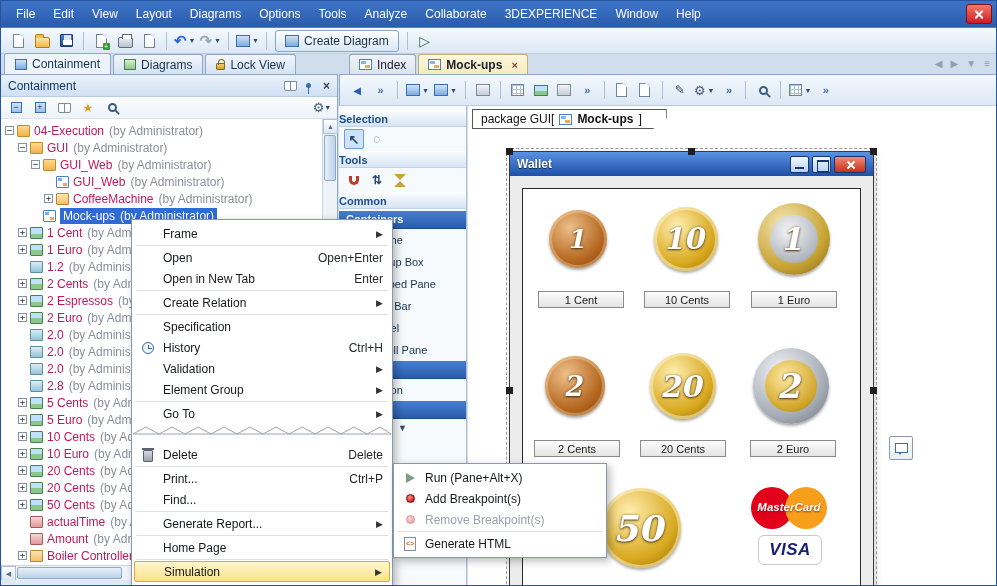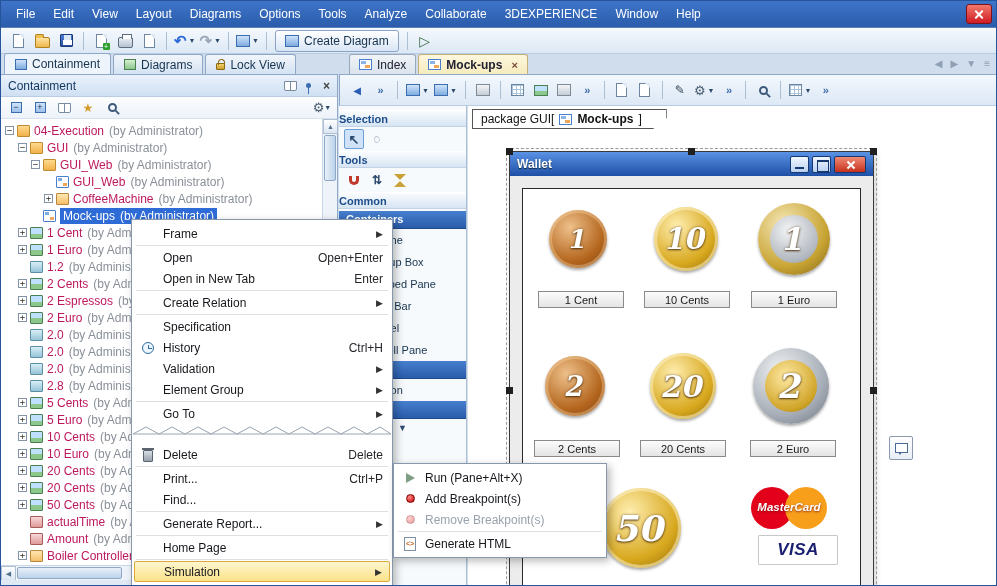--- a/index.html
+++ b/index.html
@@ -146,21 +146,21 @@
 .coin.euro1{background:radial-gradient(circle at 36% 30%,#f6e8b8,#c8a433 62%,#826616);box-shadow:0 2px 3px rgba(0,0,0,.35)}
 .coin.euro2{background:radial-gradient(circle at 36% 30%,#f0f2f4,#a6adb6 62%,#6a717a);box-shadow:0 2px 3px rgba(0,0,0,.35)}
 .disc{position:absolute;left:16%;top:16%;width:68%;height:68%;border-radius:50%;z-index:1}
 .euro1 .disc{background:radial-gradient(circle at 40% 32%,#f4f5f6,#b2b8c0 70%,#868d96)}
 .euro2 .disc{background:radial-gradient(circle at 40% 32%,#ffeaa4,#d0a428 70%,#96700e)}
 .coin-label{position:absolute;height:17px;border:1px solid #8a8a8a;background:linear-gradient(#fcfcfc,#e4e4e4);display:flex;align-items:center;justify-content:center;font-size:11px;color:#1a1a1a;z-index:2}
 .mc{position:absolute;width:76px;height:46px;z-index:2}
 .mc .c1{position:absolute;left:0;top:2px;width:42px;height:42px;border-radius:50%;background:#e2001a}
 .mc .c2{position:absolute;right:0;top:2px;width:42px;height:42px;border-radius:50%;background:#f79e1b}
 .mc .t{position:absolute;left:0;right:0;top:16px;text-align:center;color:#fff;font-style:italic;font-weight:bold;font-size:11.5px;z-index:3;text-shadow:0 1px 2px rgba(120,20,20,.8)}
-.visa{position:absolute;width:80px;height:30px;background:#fff;border:1px solid #c8c8c8;border-radius:1px;display:flex;align-items:center;justify-content:center;z-index:2}
+.visa{position:absolute;width:64px;height:30px;background:#fff;border:1px solid #c8c8c8;border-radius:6px;display:flex;align-items:center;justify-content:center;z-index:2}
 .visa .t{color:#1a1f71;font-weight:bold;font-style:italic;font-size:17px;letter-spacing:.5px}
 .handle{position:absolute;width:7px;height:7px;background:#202020;z-index:4}
 .ctool{position:absolute;width:24px;height:24px;border:1px solid #8a99ac;background:linear-gradient(#fff,#e8eef5);border-radius:2px;display:flex;align-items:center;justify-content:center;z-index:3}
 .bub{width:13px;height:10px;border:1px solid #4a6a96;background:#fff;position:relative}
 .bub::after{content:"";position:absolute;left:2px;bottom:-5px;border:2px solid transparent;border-top:3px solid #4a6a96}
 
 
 .cmenu{position:absolute;background:#fff;border:1px solid #8898ac;box-shadow:3px 3px 8px rgba(0,0,0,.28);padding:3px 1px;z-index:20}
 #contextMenu{left:130px;top:218px;width:262px}
 #simSubmenu{left:392px;top:462px;width:214px;z-index:21}

